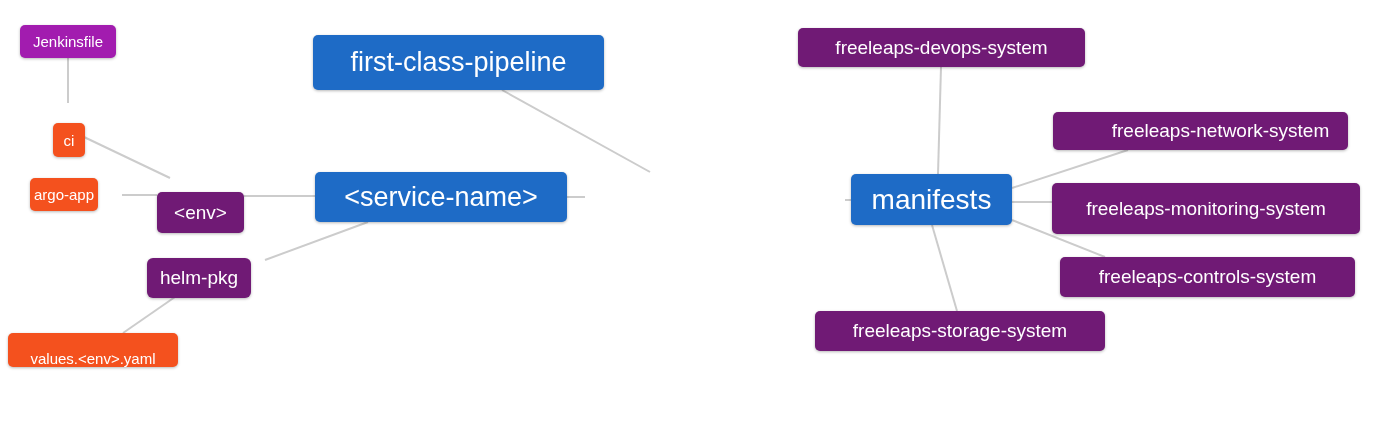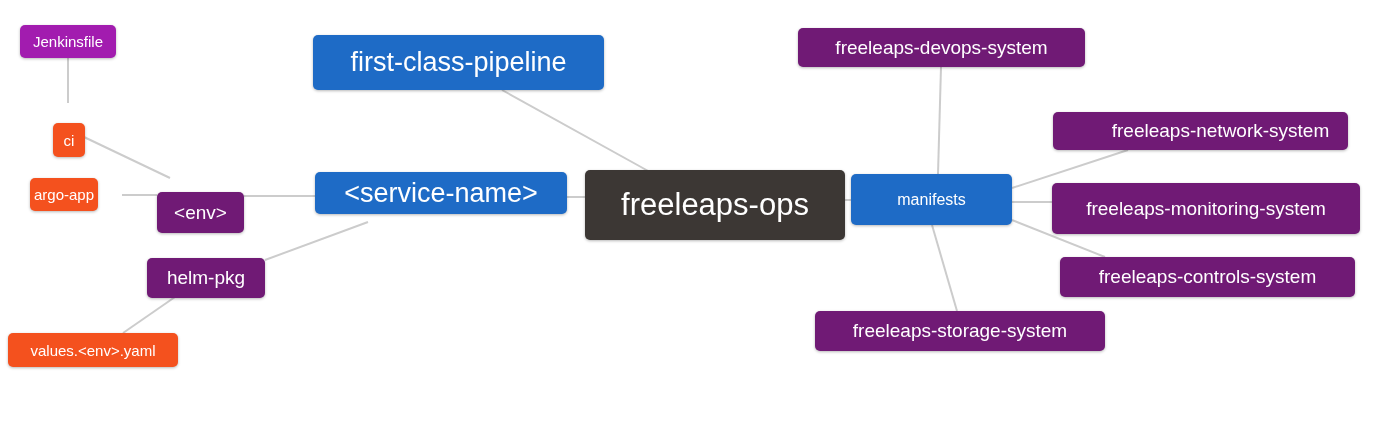--- a/index.html
+++ b/index.html
@@ -35,26 +35,26 @@
   .c-green  { background: #701a75; }
   .c-red    { background: #f4511e; }
   .c-orange { background: #a21caf; }
   .c-dark   { background: #3c3734; }
 
   
   .n-jenkinsfile   { left: 20px;   top: 25px;  width: 96px;  height: 33px; font-size: 15px; }
   .n-ci            { left: 53px;   top: 103px; width: 32px;  height: 34px; font-size: 15px; margin-top: 20px; }
   .n-argo-app      { left: 30px;   top: 178px; width: 68px;  height: 33px; font-size: 15px; }
   .n-env           { left: 157px;  top: 192px; width: 87px;  height: 41px; font-size: 19px; }
-  .n-helm-pkg      { left: 147px;  top: 258px; width: 118px; height: 40px; font-size: 19px; }
-  .n-values        { left: 8px;    top: 333px; width: 170px; height: 34px; font-size: 15px; }
+  .n-helm-pkg      { left: 147px;  top: 258px; width: 104px; height: 40px; font-size: 19px; border-radius: 6px; }
+  .n-values        { left: 8px;    top: 333px; width: 170px; height: 34px; font-size: 15px; align-items: flex-end; }
   .n-pipeline      { left: 313px;  top: 35px;  width: 291px; height: 55px; font-size: 27px; }
-  .n-service       { left: 315px;  top: 172px; width: 252px; height: 42px; font-size: 27px; text-align: center; }
+  .n-service       { left: 315px;  top: 172px; width: 252px; height: 50px; font-size: 27px; text-align: center; }
   .n-root          { left: 585px;  top: 170px; width: 260px; height: 70px; font-size: 31px; }
-  .n-manifests     { left: 851px;  top: 174px; width: 161px; height: 51px; font-size: 16px; }
+  .n-manifests     { left: 851px;  top: 174px; width: 161px; height: 51px; font-size: 28px; }
   .n-devops        { left: 798px;  top: 28px;  width: 287px; height: 39px; font-size: 19px; }
   .n-network       { left: 1053px; top: 112px; width: 295px; height: 38px; font-size: 19px; padding-left: 40px; }
   .n-monitoring    { left: 1052px; top: 183px; width: 308px; height: 51px; font-size: 19px; }
   .n-controls      { left: 1060px; top: 257px; width: 295px; height: 40px; font-size: 19px; align-items: center; }
   .n-storage       { left: 815px;  top: 311px; width: 290px; height: 40px; font-size: 19px; justify-content: center; }
 </style>
 </head>
 <body>
 
 <div class="canvas">
@@ -101,23 +101,20 @@
   </div>
 
   <div class="node c-blue n-pipeline">
     <span>first-class-pipeline</span>
   </div>
 
   <div class="node c-blue n-service">
     <span>&lt;service-name&gt;</span>
   </div>
 
-  <div class="node c-dark n-root">
-    <span>freeleaps-ops</span>
-  </div>
 
   <div class="node c-blue n-manifests">
     <span>manifests</span>
   </div>
 
   <div class="node c-green n-devops">
     <span>freeleaps-devops-system</span>
   </div>
 
   <div class="node c-green n-network">

